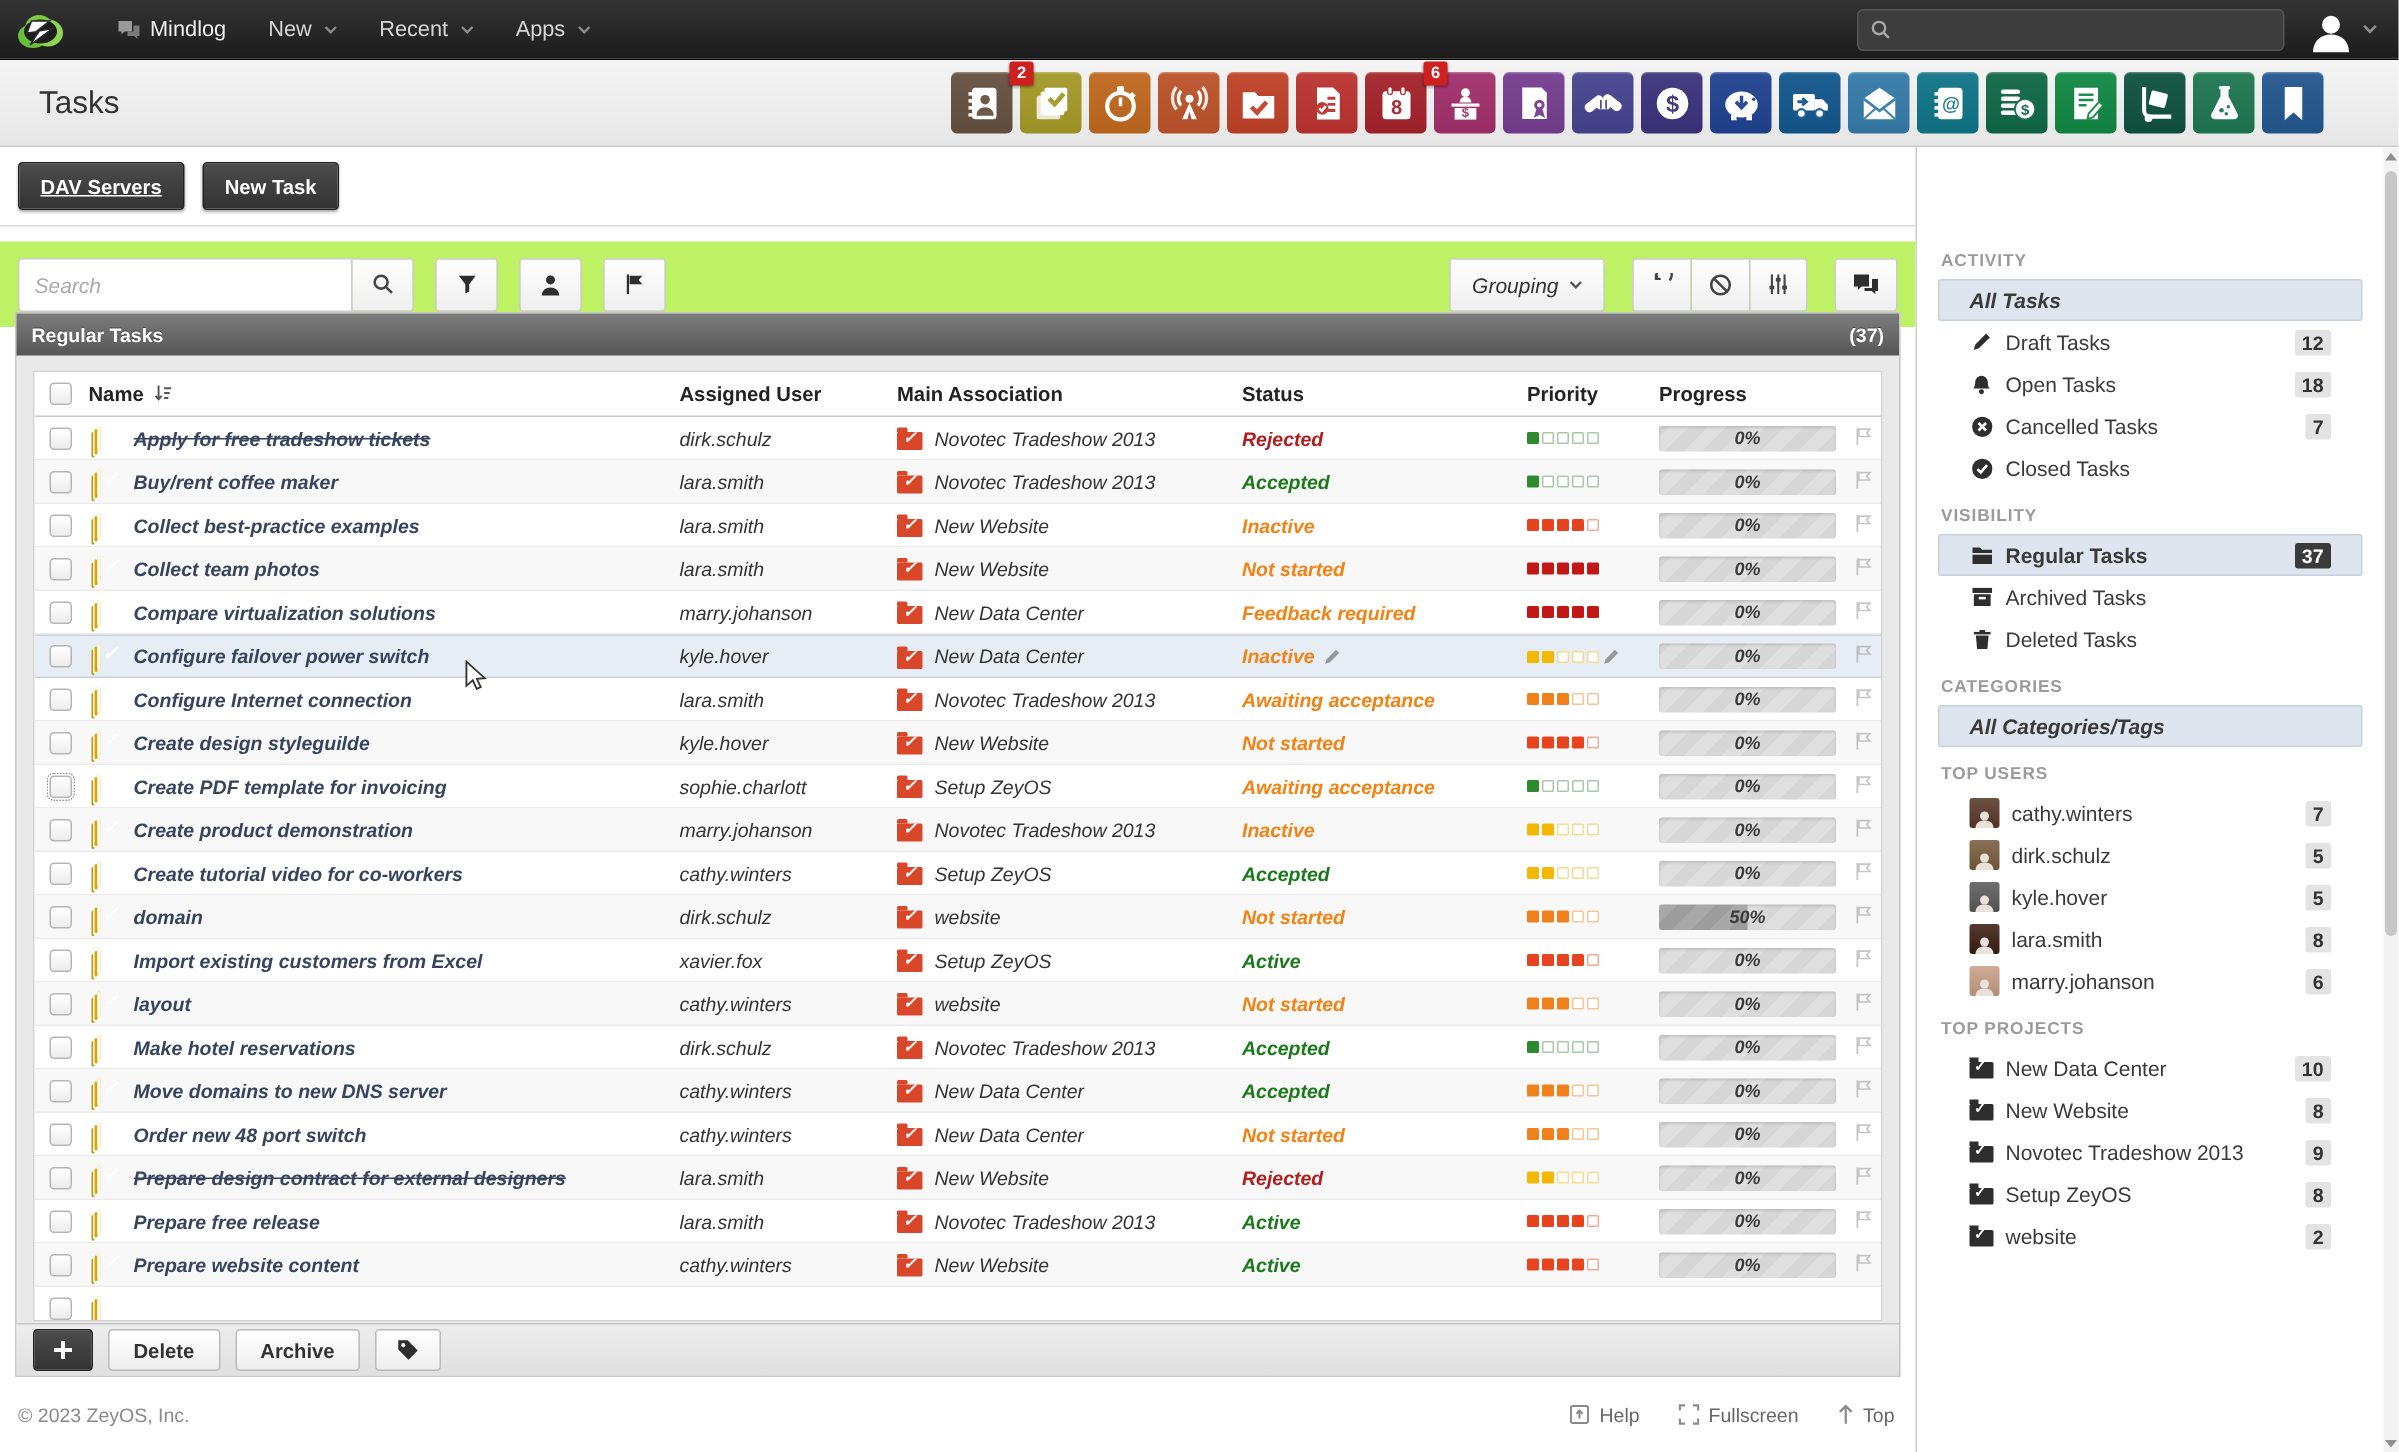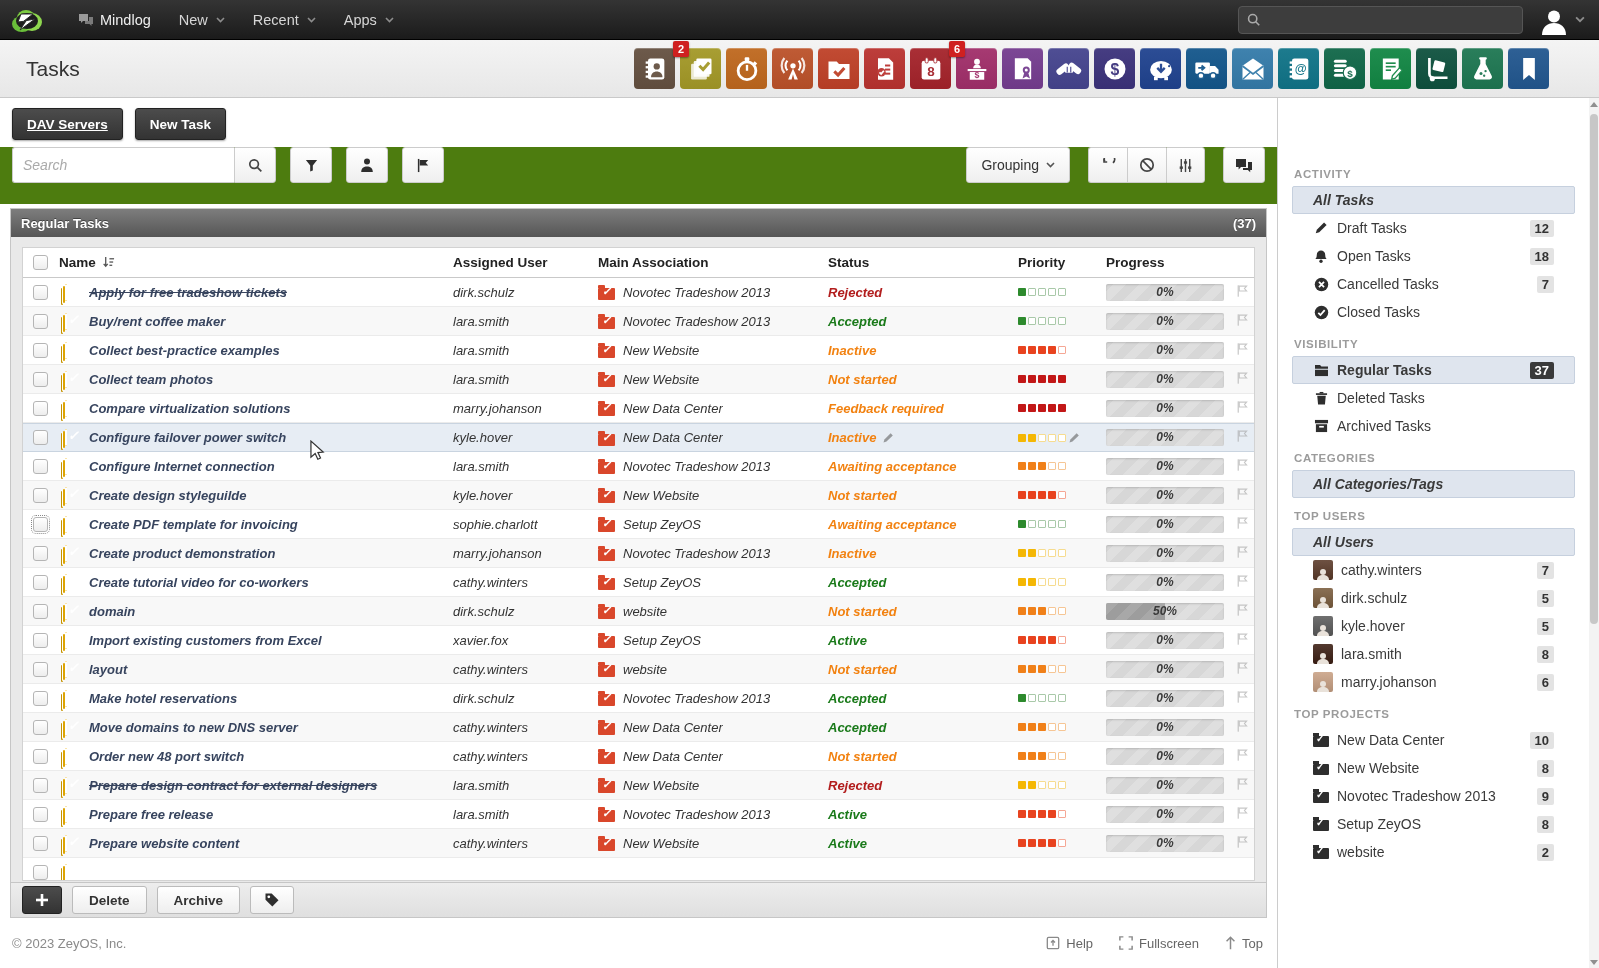--- a/index.html
+++ b/index.html
@@ -36,32 +36,32 @@
   
   .action-row { position:absolute; left:0; top:98px; width:1277px; height:53px;
     background:#fff; border-bottom:1px solid #d8d8d8; display:flex; align-items:center; }
   .btn-dark { background:linear-gradient(#4c4c4c,#333); color:#fff; font-weight:bold;
     font-size:13.5px; border:1px solid #222; border-radius:3px; height:32px; padding:0 14px;
     margin-left:12px; box-shadow:0 1px 2px rgba(0,0,0,.35); display:flex; align-items:center; }
   .btn-dark:first-child { margin-left:12px; }
   .u { text-decoration:underline; }
 
   
-  .filter-row { position:absolute; left:0; top:147px; width:1277px; height:57px; background:#4d7c0f;
-    display:flex; align-items:flex-start; }
+  .filter-row { position:absolute; left:0; top:161px; width:1277px; height:57px; background:#bef264;
+    display:flex; align-items:center; }
   .in-group { display:flex; margin-left:12px; }
   .search-input { width:222px; height:36px; border:1px solid #ccc; border-right:none;
     border-radius:3px 0 0 3px; font-size:14px; padding:0 10px; color:#444; outline:none; }
   .search-input::placeholder { color:#aaa; font-style:italic; }
   .btn-lite { height:36px; min-width:42px; background:linear-gradient(#fff,#efefef);
     border:1px solid #ccc; border-radius:3px; display:flex; align-items:center; justify-content:center;
     color:#333; font-size:14px; padding:0 10px; }
   .attach { border-radius:0 3px 3px 0; }
   .gap14 { margin-left:14px; }
-  .filter-right { margin-left:auto; display:flex; align-items:center; margin-right:12px; }
+  .filter-right { margin-left:auto; display:flex; align-items:center; margin-right:12px;font-style:italic; }
   .btn-group { display:flex; margin-left:18px; }
   .btn-group .btn-lite { border-radius:0; border-right:none; min-width:39px; }
   .btn-group .btn-lite:first-child { border-radius:3px 0 0 3px; }
   .btn-group .btn-lite:last-child { border-radius:0 3px 3px 0; border-right:1px solid #ccc; }
   .grouping-btn { font-size:14px; color:#333; gap:7px; padding:0 14px; }
 
   
   .panel { position:absolute; left:10px; top:208px; width:1257px; height:710px;
     background:#e9e9e9; border:1px solid #c6c6c6; }
   .group-bar { height:28px; background:linear-gradient(#7d7d7d,#565656);
@@ -1227,46 +1227,43 @@
         <svg width="15" height="13" viewBox="0 0 16 14">
           <path d="M1 1h5.4l1.5 1.7H15V5H1z" fill="#2e2e2e"></path>
           <path d="M1 6.2h14V13H1z" fill="#2e2e2e"></path>
         </svg>
       </span>
       <span>Regular Tasks</span>
       <span class="sb-badge dark">37</span>
     </div>
     <div class="sb-item">
       <span class="sb-ic">
+        <svg width="15" height="14" viewBox="0 0 16 15">
+          <rect x="1" y="1" width="14" height="3.6" fill="#2e2e2e"></rect>
+          <path d="M2 5.6h12V14H2z" fill="#2e2e2e"></path>
+          <rect x="5.5" y="7.4" width="5" height="1.8" fill="#fff"></rect>
+        </svg>
+      </span>
+      <span>Archived Tasks</span>
+    </div>
+    <div class="sb-item">
+      <span class="sb-ic">
         <svg width="13" height="14" viewBox="0 0 14 15">
           <rect x="1" y="2.4" width="12" height="1.8" fill="#2e2e2e"></rect>
           <path d="M5 2.6V1h4v1.6z" fill="#2e2e2e"></path>
           <path d="M2.4 5h9.2l-.9 9.6H3.3z" fill="#2e2e2e"></path>
         </svg>
       </span>
       <span>Deleted Tasks</span>
     </div>
-    <div class="sb-item">
-      <span class="sb-ic">
-        <svg width="15" height="14" viewBox="0 0 16 15">
-          <rect x="1" y="1" width="14" height="3.6" fill="#2e2e2e"></rect>
-          <path d="M2 5.6h12V14H2z" fill="#2e2e2e"></path>
-          <rect x="5.5" y="7.4" width="5" height="1.8" fill="#fff"></rect>
-        </svg>
-      </span>
-      <span>Archived Tasks</span>
-    </div>
     <div class="sb-title">CATEGORIES</div>
     <div class="sb-item sel ital">
       <span>All Categories/Tags</span>
     </div>
     <div class="sb-title">TOP USERS</div>
-    <div class="sb-item sel ital">
-      <span>All Users</span>
-    </div>
     <div class="sb-item">
       <span class="avatar-sq" style="background:linear-gradient(#6e5142,#503324)">
         <svg width="14" height="12" viewBox="0 0 14 12">
           <circle cx="7" cy="4" r="3" fill="#e9e2da"></circle>
           <path d="M1 12c0-3.4 2.6-5 6-5s6 1.6 6 5z" fill="#e9e2da"></path>
         </svg>
       </span>
       <span>cathy.winters</span>
       <span class="sb-badge">7</span>
     </div>

